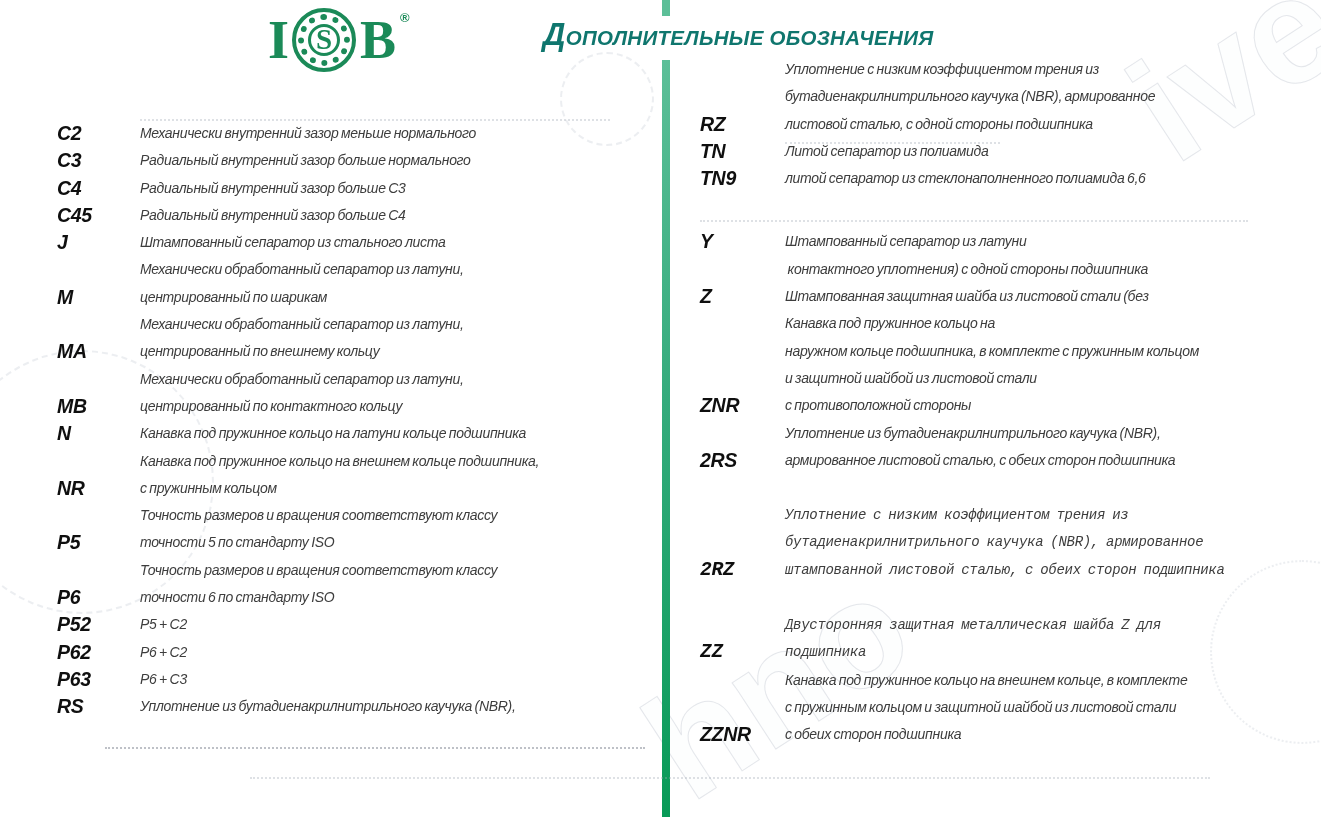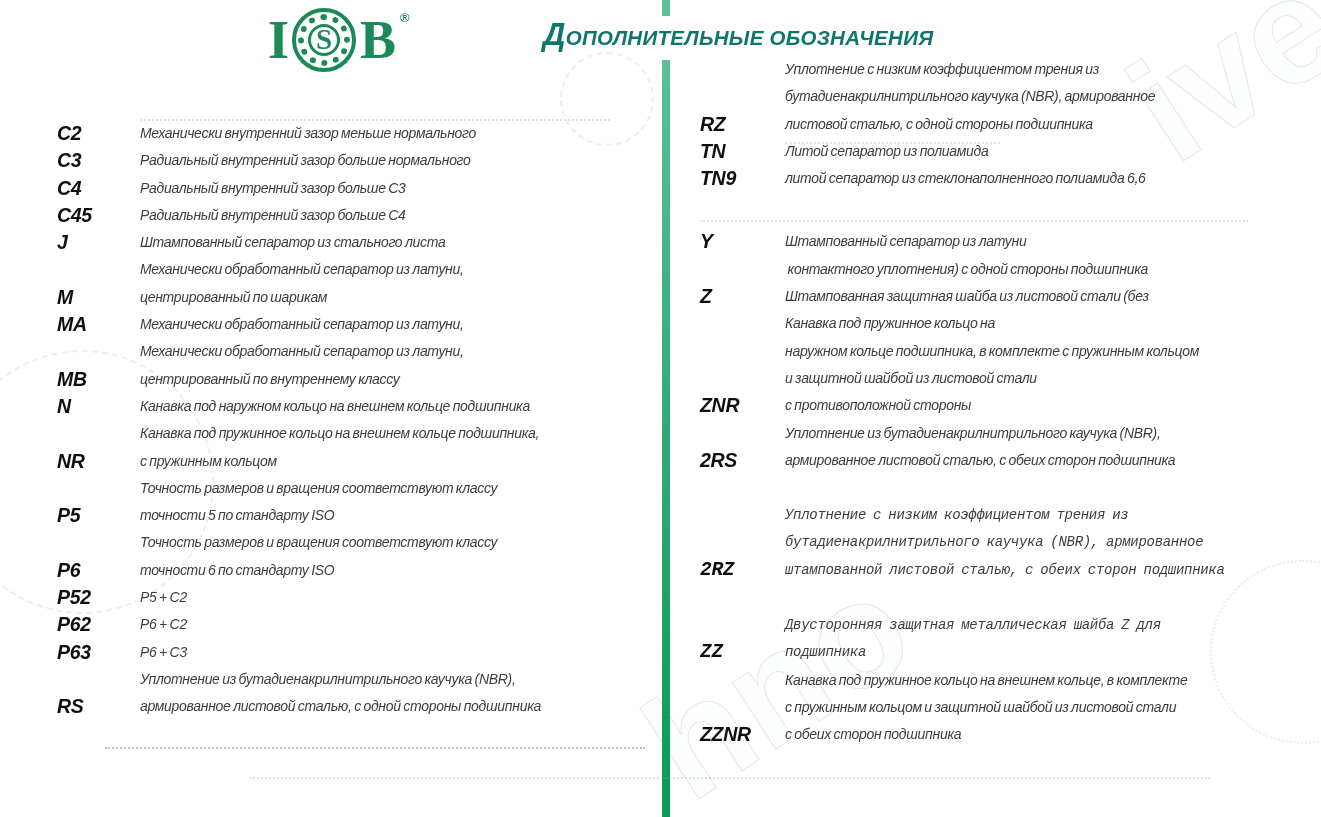--- a/index.html
+++ b/index.html
@@ -122,33 +122,34 @@
           <div class="code">M</div>
           <div class="desc">
             <div class="line">Механически обработанный сепаратор из латуни,</div>
             <div class="line">центрированный по шарикам</div>
           </div>
         </div>
         <div class="entry">
           <div class="code">MA</div>
           <div class="desc">
             <div class="line">Механически обработанный сепаратор из латуни,</div>
+            <div class="line">центрированный по внешнему кольцу</div>
           </div>
         </div>
         <div class="entry">
           <div class="code">MB</div>
           <div class="desc">
             <div class="line">Механически обработанный сепаратор из латуни,</div>
-            <div class="line">центрированный по внутреннему классу</div>
+            <div class="line">центрированный по контактного кольцу</div>
           </div>
         </div>
         <div class="entry">
           <div class="code">N</div>
           <div class="desc">
-            <div class="line">Канавка под наружном кольцо на внешнем кольце подшипника</div>
+            <div class="line">Канавка под пружинное кольцо на латуни кольце подшипника</div>
           </div>
         </div>
         <div class="entry">
           <div class="code">NR</div>
           <div class="desc">
             <div class="line">Канавка под пружинное кольцо на внешнем кольце подшипника,</div>
             <div class="line">с пружинным кольцом</div>
           </div>
         </div>
         <div class="entry">
@@ -180,21 +181,20 @@
         <div class="entry">
           <div class="code">P63</div>
           <div class="desc">
             <div class="line">P6 + C3</div>
           </div>
         </div>
         <div class="entry">
           <div class="code">RS</div>
           <div class="desc">
             <div class="line">Уплотнение из бутадиенакрилнитрильного каучука (NBR),</div>
-            <div class="line">армированное листовой сталью, с одной стороны подшипника</div>
           </div>
         </div>
       </section>
     <section class="col col-right">
         <div class="entry">
           <div class="code">RZ</div>
           <div class="desc">
             <div class="line">Уплотнение с низким коэффициентом трения из</div>
             <div class="line">бутадиенакрилнитрильного каучука (NBR), армированное</div>
             <div class="line">листовой сталью, с одной стороны подшипника</div>

